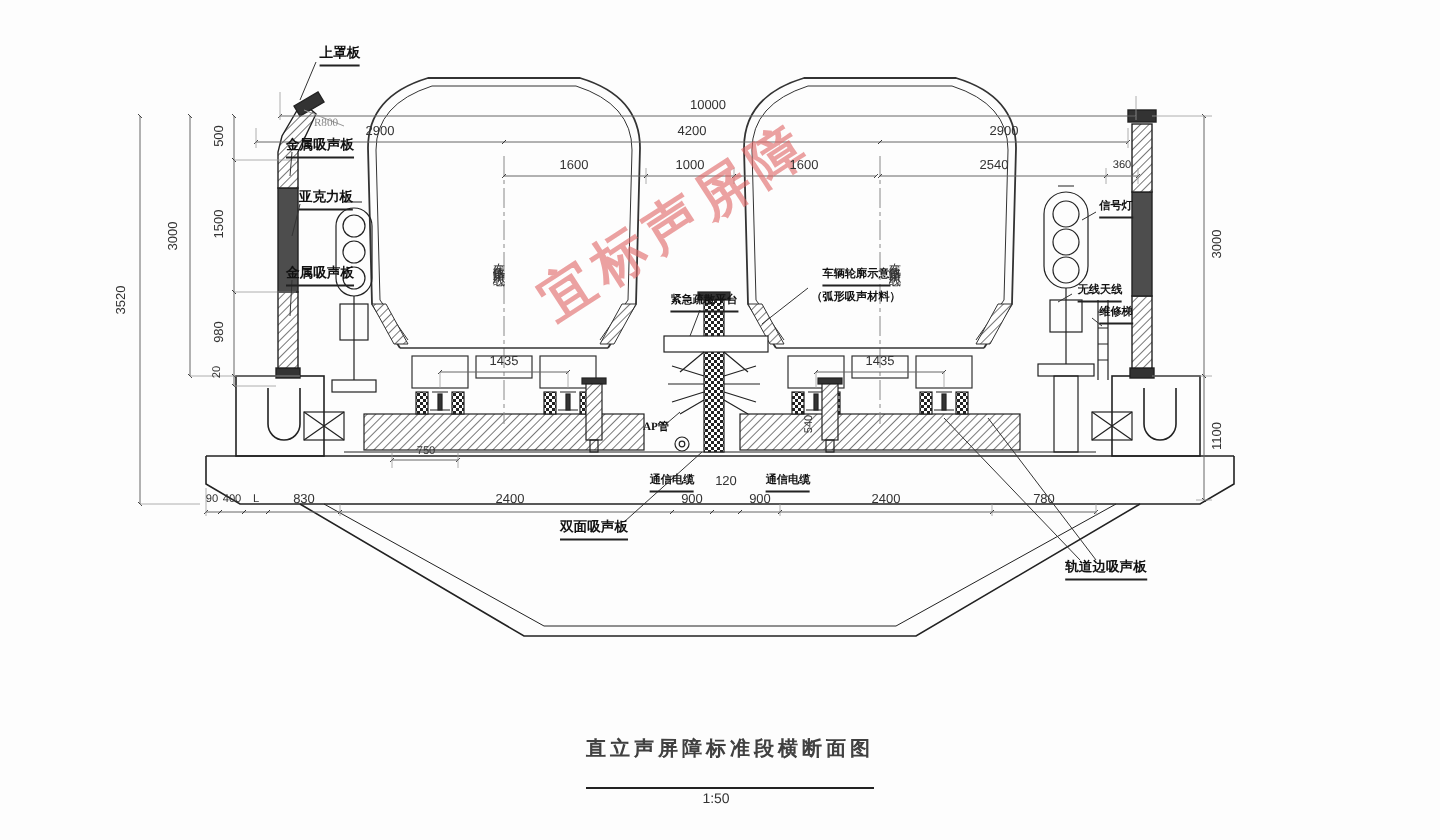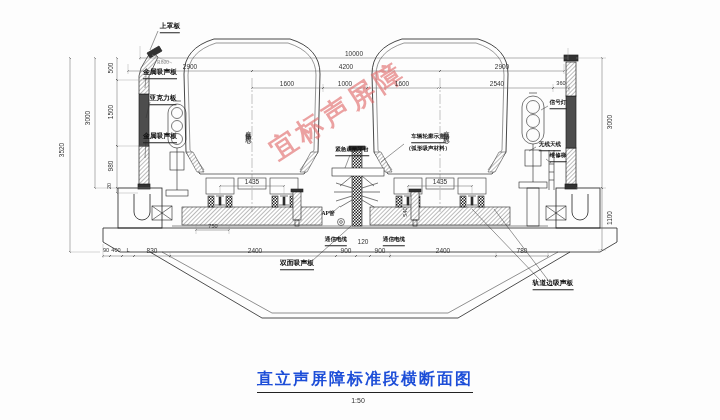--- a/index.html
+++ b/index.html
@@ -11,22 +11,22 @@
   .rot{transform:translate(-50%,-50%) rotate(-90deg);}
   .lbl{font-size:6.8px;font-weight:bold;font-family:"Liberation Serif",serif;color:#111;}
   .ul{border-bottom:.6px solid #222;padding-bottom:.5px;}
   .tiny{font-size:5.6px;}
   .gray{color:#888;font-weight:normal;}
   .vtext{transform:translate(-50%,-50%);writing-mode:vertical-rl;text-orientation:upright;
          font-size:6px;letter-spacing:1px;color:#333;font-family:"Liberation Serif",serif;}
   .wm{position:absolute;left:258px;top:86px;width:180px;transform:rotate(-33deg);
       font-size:27px;font-weight:bold;letter-spacing:4px;color:rgba(225,105,105,.62);
       font-family:"Liberation Serif",serif;}
-  .title{font-size:16px;font-weight:bold;letter-spacing:2px;border-bottom:1.2px solid #222;
-         padding-bottom:2px;font-family:"Liberation Serif",serif;color:#1d4ed8;}
+  .title{font-size:10px;font-weight:bold;letter-spacing:2px;border-bottom:1.2px solid #222;
+         padding-bottom:12px;font-family:"Liberation Serif",serif;color:#404040;}
   .scale{font-size:7px;color:#333;}
 </style>
 </head>
 <body>
 
 <div class="stage">
 
 <svg width="720" height="420" viewBox="0 0 720 420">
   <defs>
     <pattern id="ph" patternUnits="userSpaceOnUse" width="3" height="3" patternTransform="rotate(45)">

